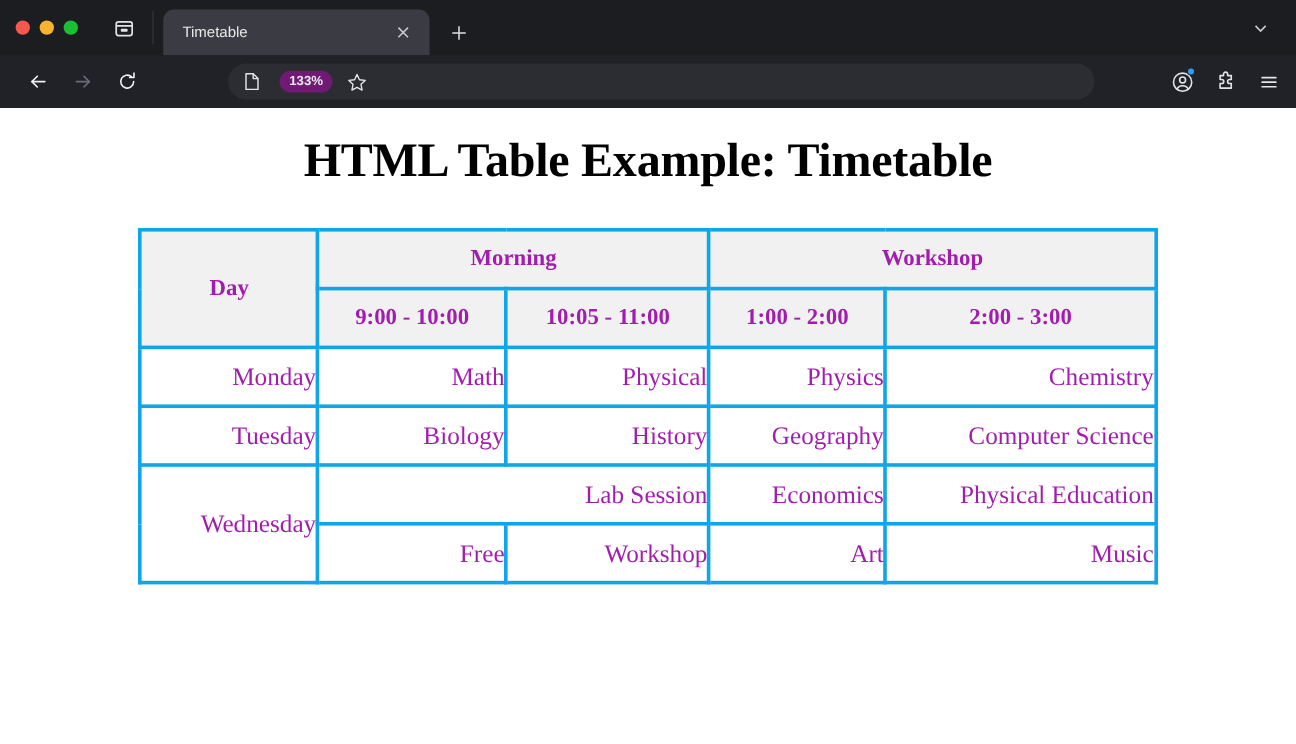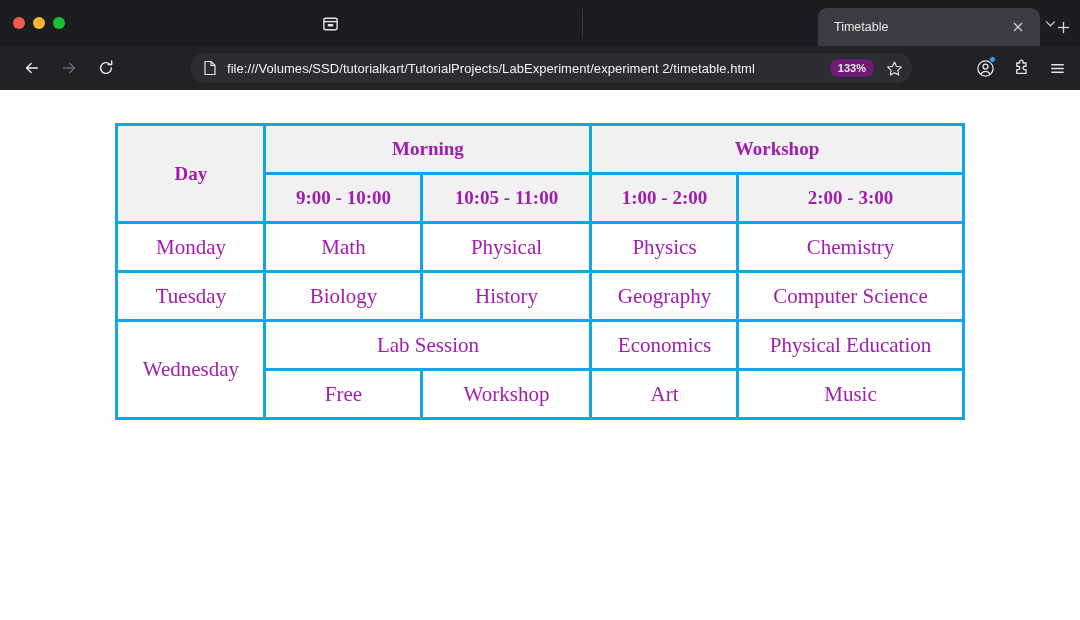--- a/index.html
+++ b/index.html
@@ -22,21 +22,20 @@
     user-select: none;
   }
 
   
   .tab-strip {
     height: 46px;
     display: flex;
     align-items: flex-end;
     background: #1c1d21;
     position: relative;
-    justify-content: space-between;
   }
 
   .traffic-lights {
     display: flex;
     align-items: center;
     gap: 8px;
     padding: 0 0 0 13px;
     height: 46px;
   }
   .tl-dot {
@@ -250,20 +249,21 @@
     font-weight: bold;
     font-size: 19px;
     height: 49px;
   }
 
   table.timetable td {
     background: #ffffff;
     font-weight: normal;
     font-size: 21px;
     height: 49px;
+    text-align: right;
   }
 
   .col-day      { width: 148px; }
   .col-slot     { width: 157px; }
   .col-slot-wide{ width: 169px; }
   .col-slot-wide2 { width: 147px; }
   .col-last     { width: 225px; }
 </style>
 </head>
 <body>
@@ -336,21 +336,20 @@
       </svg>
     </div>
 
     <div class="omnibox">
       <span class="omni-page-icon">
         <svg width="14" height="16" viewBox="0 0 14 16" fill="none" stroke="#e6e6e9" stroke-width="1.2" stroke-linejoin="round">
           <path d="M2 1.5 h6 l4 4 v9 h-10 z"></path>
           <polyline points="8,1.5 8,5.5 12,5.5"></polyline>
         </svg>
       </span>
-      <span class="omni-url" title="file:///Volumes/SSD/tutorialkart/TutorialProjects/LabExperiment/experiment 2/timetable.html">file:///Volumes/SSD/tutorialkart/TutorialProjects/LabExperiment/experiment 2/timetable.html</span>
       <span class="omni-zoom">133%</span>
       <span class="omni-star">
         <svg width="17" height="17" viewBox="0 0 20 20" fill="none" stroke="#e9e9ec" stroke-width="1.3" stroke-linejoin="round">
           <polygon points="10,2.4 12.4,7.6 18,8.3 13.9,12.1 15,17.7 10,15 5,17.7 6.1,12.1 2,8.3 7.6,7.6"></polygon>
         </svg>
       </span>
     </div>
 
     <div class="toolbar-right">
       <div class="tb-icon">
@@ -372,20 +371,21 @@
           <line x1="4" y1="10" x2="16" y2="10"></line>
           <line x1="4" y1="14" x2="16" y2="14"></line>
         </svg>
       </div>
     </div>
   </div>
 </div>
 
 <div class="page">
 
+  <h1 class="page-title">HTML Table Example: Timetable</h1>
 
   <div class="table-wrap">
     <table class="timetable">
       <colgroup>
         <col class="col-day">
         <col class="col-slot">
         <col class="col-slot-wide">
         <col class="col-slot-wide2">
         <col class="col-last">
       </colgroup>

